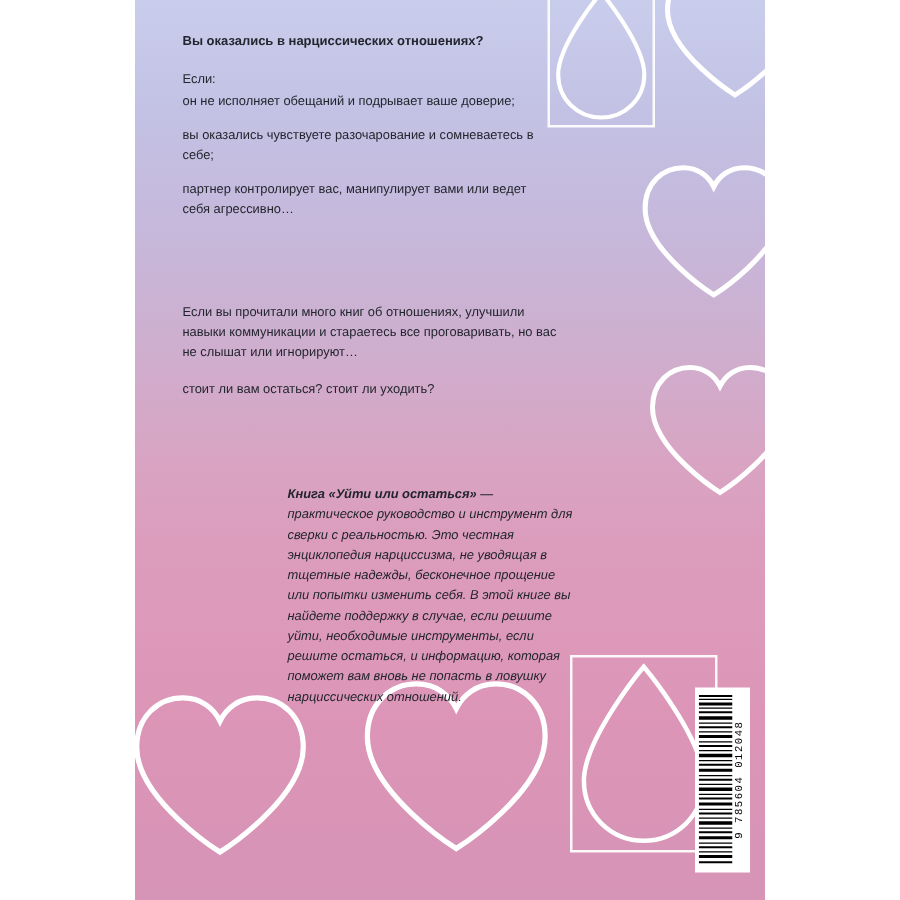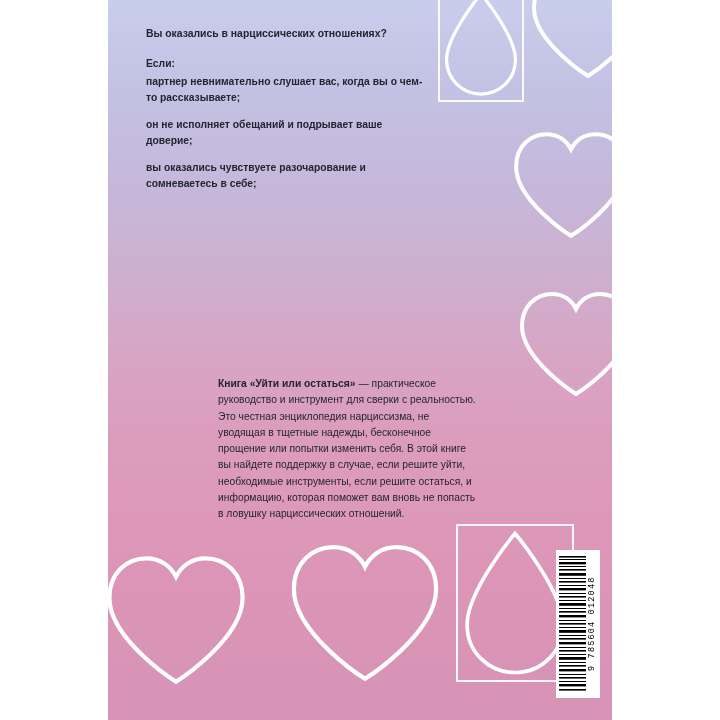--- a/index.html
+++ b/index.html
@@ -76,21 +76,20 @@
     font-size: 10.3px;
     line-height: 1.55;
   }
   .text-col .headline {
     font-weight: bold;
     font-size: 10.4px;
     margin: 0 0 14px 0;
   }
   .text-col p {
     margin: 0 16px 12px 0;
-    font-weight: bold;
   }
   .text-col p.tight {
     margin-bottom: 11px;
   }
   .text-col .lead {
     margin-bottom: 2px;
   }
   .block2 {
     position: absolute;
     left: 38px;
@@ -103,21 +102,21 @@
   .block2 p { margin: 0 0 13px 0; }
   .block3 {
     position: absolute;
     left: 110px;
     top: 376px;
     width: 258px;
     color: #23252e;
     font-size: 10.3px;
     line-height: 1.58;
   }
-  .block3 p { margin: 0; }
+  .block3 p { margin: 12px; font-style: italic; }
   .block3 b { font-weight: bold; }
   
   .barcode-wrap {
     position: absolute;
     right: 12px;
     bottom: 22px;
     width: 44px;
     height: 148px;
     background: #ffffff;
     padding: 4px 3px;
@@ -193,26 +192,28 @@
         <svg viewBox="0 0 100 130" fill="none" xmlns="http://www.w3.org/2000/svg">
           <path d="M50 4 C50 4 92 54 92 84 C92 108 73 126 50 126 C27 126 8 108 8 84 C8 54 50 4 50 4 Z" stroke="#ffffff" stroke-width="3.2" fill="none"></path>
         </svg>
       </div>
 
     </div>
 
     <div class="text-col">
       <p class="headline">Вы оказались в нарциссических отношениях?</p>
       <p class="lead">Если:</p>
-      <p class="tight">партнер невнимательно слушает вас, когда вы о чем-то рассказываете;</p>
       <p class="tight">он не исполняет обещаний и подрывает ваше доверие;</p>
       <p class="tight">вы оказались чувствуете разочарование и сомневаетесь в себе;</p>
+      <p class="tight">партнер контролирует вас, манипулирует вами или ведет себя агрессивно…</p>
     </div>
 
     <div class="block2">
+      <p>Если вы прочитали много книг об отношениях, улучшили навыки коммуникации и стараетесь все проговаривать, но вас не слышат или игнорируют…</p>
+      <p>стоит ли вам остаться? стоит ли уходить?</p>
     </div>
 
     <div class="block3">
       <p><b>Книга «Уйти или остаться»</b><span> — практическое руководство и инструмент для сверки с реальностью. Это честная энциклопедия нарциссизма, не уводящая в тщетные надежды, бесконечное прощение или попытки изменить себя. В этой книге вы найдете поддержку в случае, если решите уйти, необходимые инструменты, если решите остаться, и информацию, которая поможет вам вновь не попасть в ловушку нарциссических отношений.</span></p>
     </div>
 
     <div class="barcode-wrap">
       <svg class="barcode-bars" viewBox="0 0 30 140" preserveAspectRatio="none" xmlns="http://www.w3.org/2000/svg">
         <g fill="#000000">
           <rect x="0" y="2" width="30" height="1.6"></rect>

